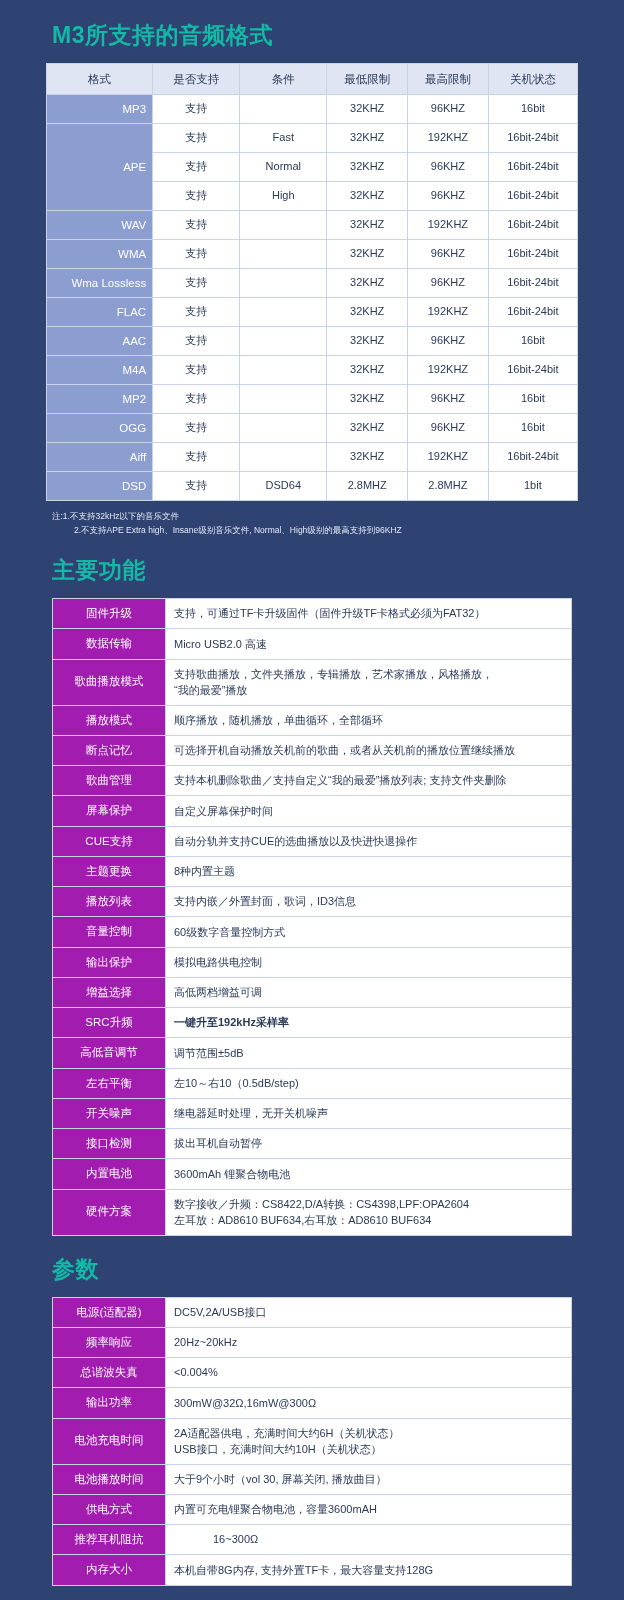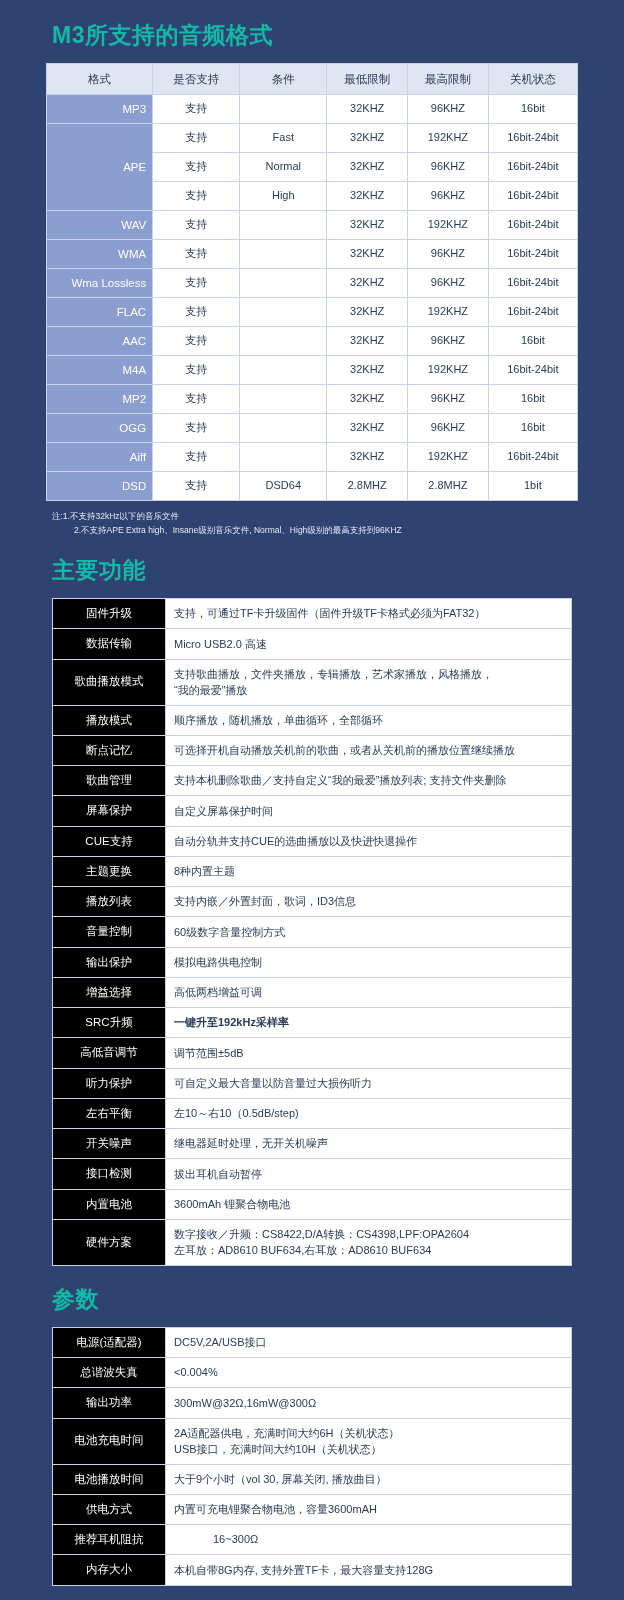--- a/index.html
+++ b/index.html
@@ -87,21 +87,21 @@
     margin-left: 0;
   }
   .lv td {
     border: 1px solid #c9d3e6;
     font-size: 11px;
     padding: 6px 8px;
     line-height: 1.5;
     vertical-align: middle;
   }
   .lv td.k {
-    background: #000000;
+    background: #a21caf;
     color: #ffffff;
     text-align: center;
     width: 96px;
     font-size: 11.5px;
   }
   .lv td.v {
     background: #ffffff;
     color: #2b3a58;
   }
   .table-wrap {
@@ -317,24 +317,20 @@
           </tr>
           <tr>
             <td class="k">SRC升频</td>
             <td class="v" style="white-space: pre-line; font-weight: bold;">一键升至192kHz采样率</td>
           </tr>
           <tr>
             <td class="k">高低音调节</td>
             <td class="v" style="white-space: pre-line;">调节范围±5dB</td>
           </tr>
           <tr>
-            <td class="k">听力保护</td>
-            <td class="v" style="white-space: pre-line;">可自定义最大音量以防音量过大损伤听力</td>
-          </tr>
-          <tr>
             <td class="k">左右平衡</td>
             <td class="v" style="white-space: pre-line;">左10～右10（0.5dB/step)</td>
           </tr>
           <tr>
             <td class="k">开关噪声</td>
             <td class="v" style="white-space: pre-line;">继电器延时处理，无开关机噪声</td>
           </tr>
           <tr>
             <td class="k">接口检测</td>
             <td class="v" style="white-space: pre-line;">拔出耳机自动暂停</td>
@@ -354,20 +350,24 @@
 
   <h2 class="section-title">参数</h2>
   <div class="table-wrap">
     <table class="lv">
       <tbody id="params-body">
           <tr>
             <td class="k">电源(适配器)</td>
             <td class="v" style="white-space: pre-line;">DC5V,2A/USB接口</td>
           </tr>
           <tr>
+            <td class="k">频率响应</td>
+            <td class="v" style="white-space: pre-line;">20Hz~20kHz</td>
+          </tr>
+          <tr>
             <td class="k">总谐波失真</td>
             <td class="v" style="white-space: pre-line;">&lt;0.004%</td>
           </tr>
           <tr>
             <td class="k">输出功率</td>
             <td class="v" style="white-space: pre-line;">300mW@32Ω,16mW@300Ω</td>
           </tr>
           <tr>
             <td class="k">电池充电时间</td>
             <td class="v" style="white-space: pre-line;">2A适配器供电，充满时间大约6H（关机状态）

